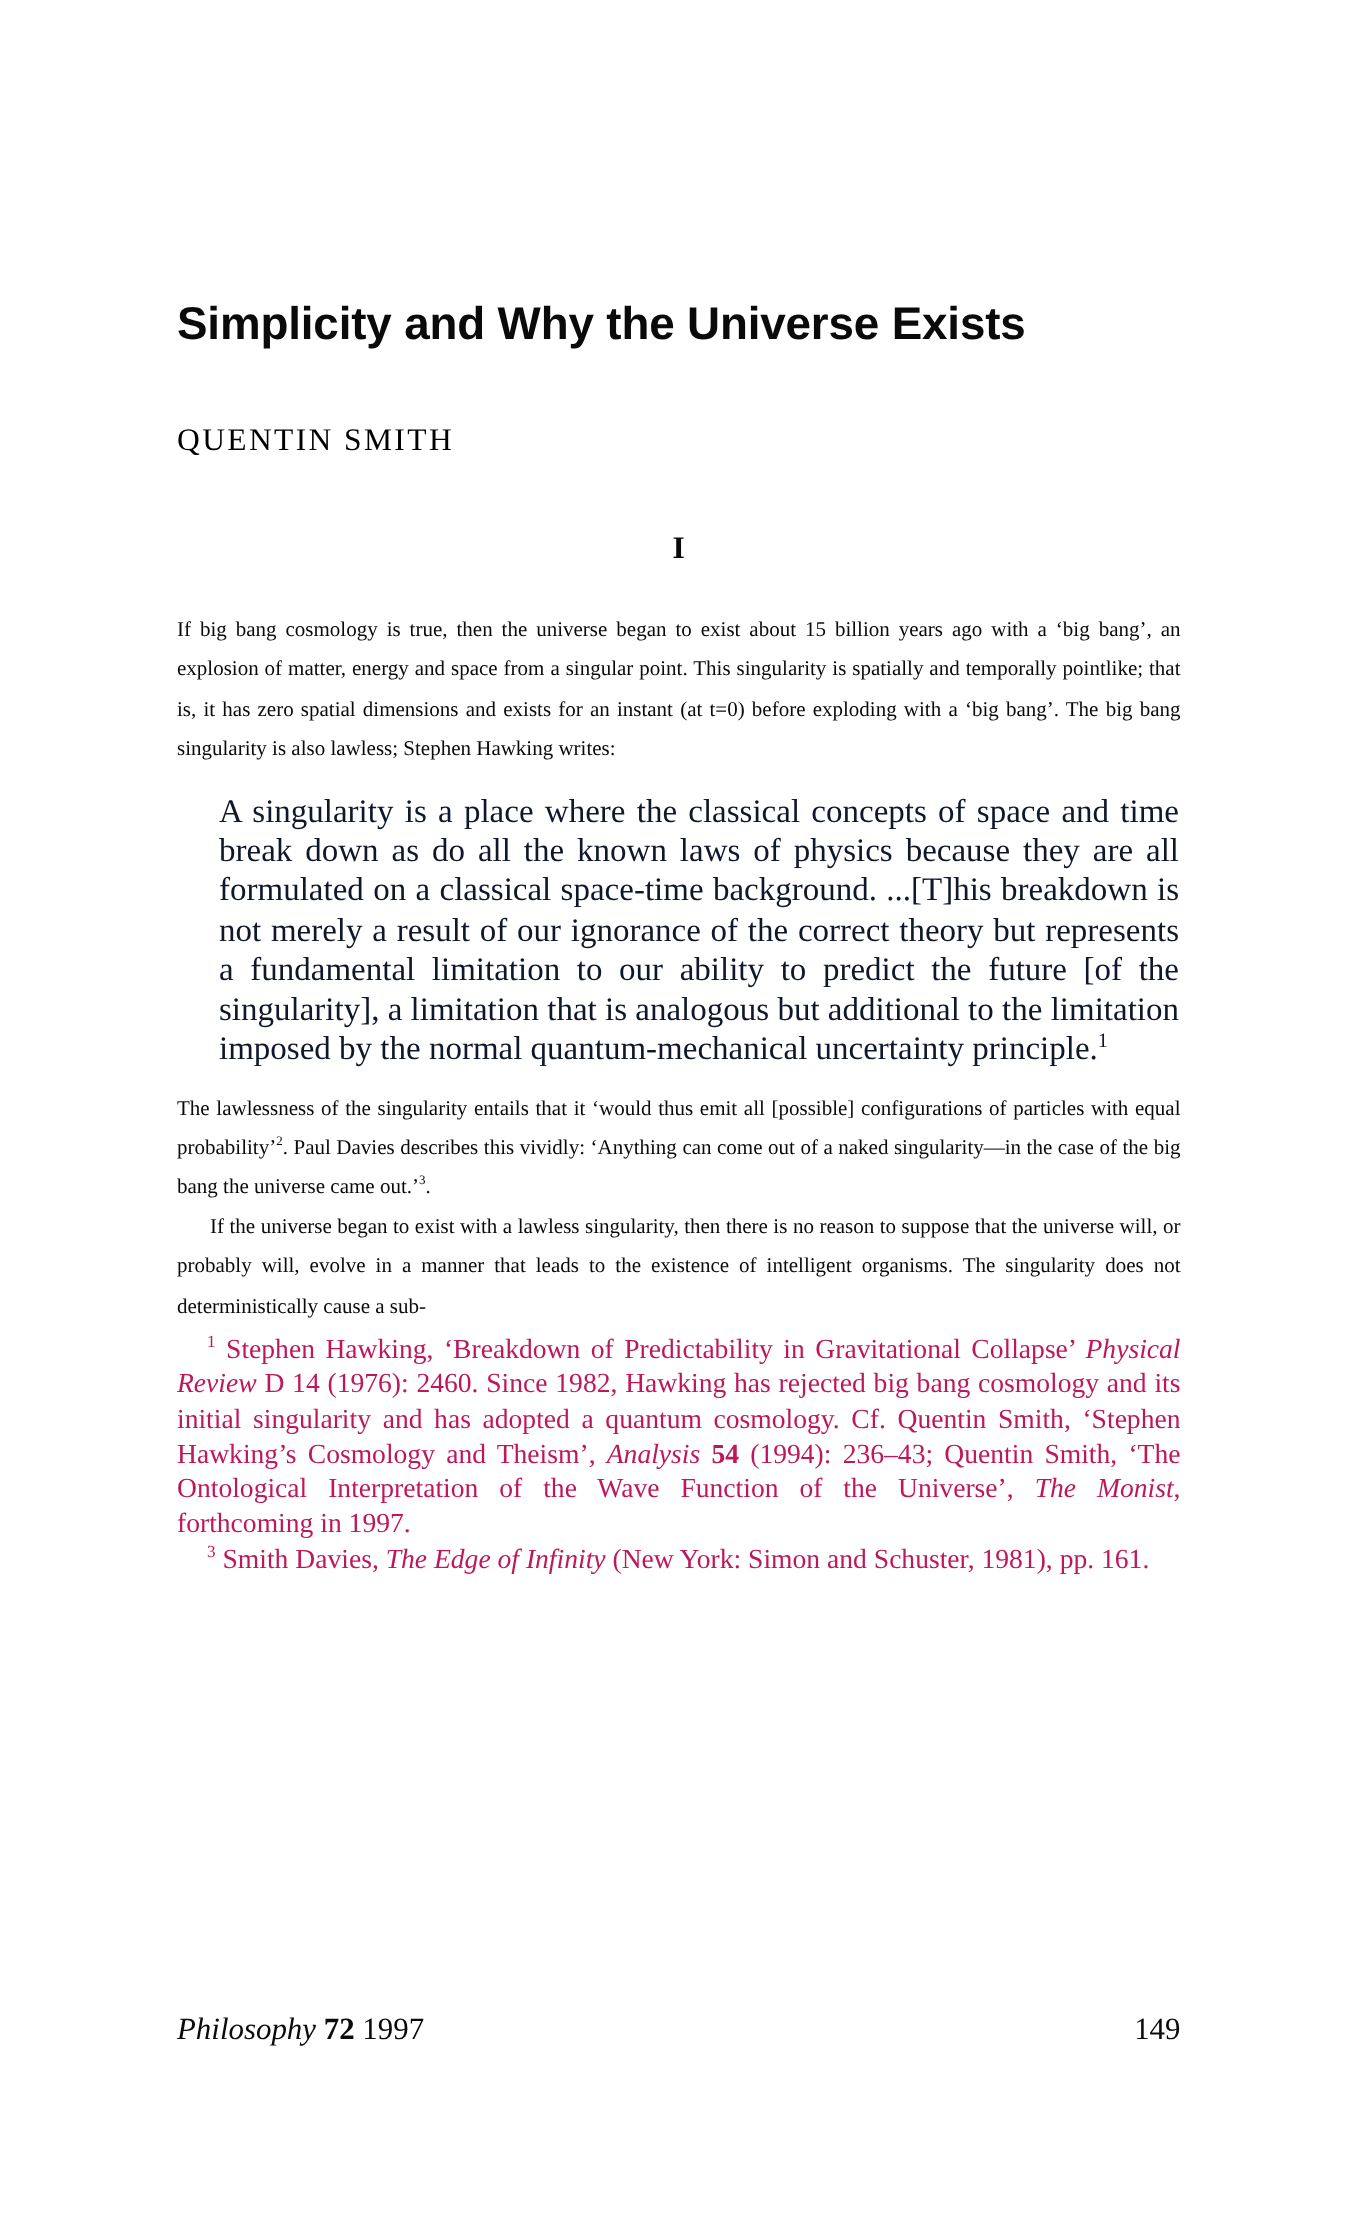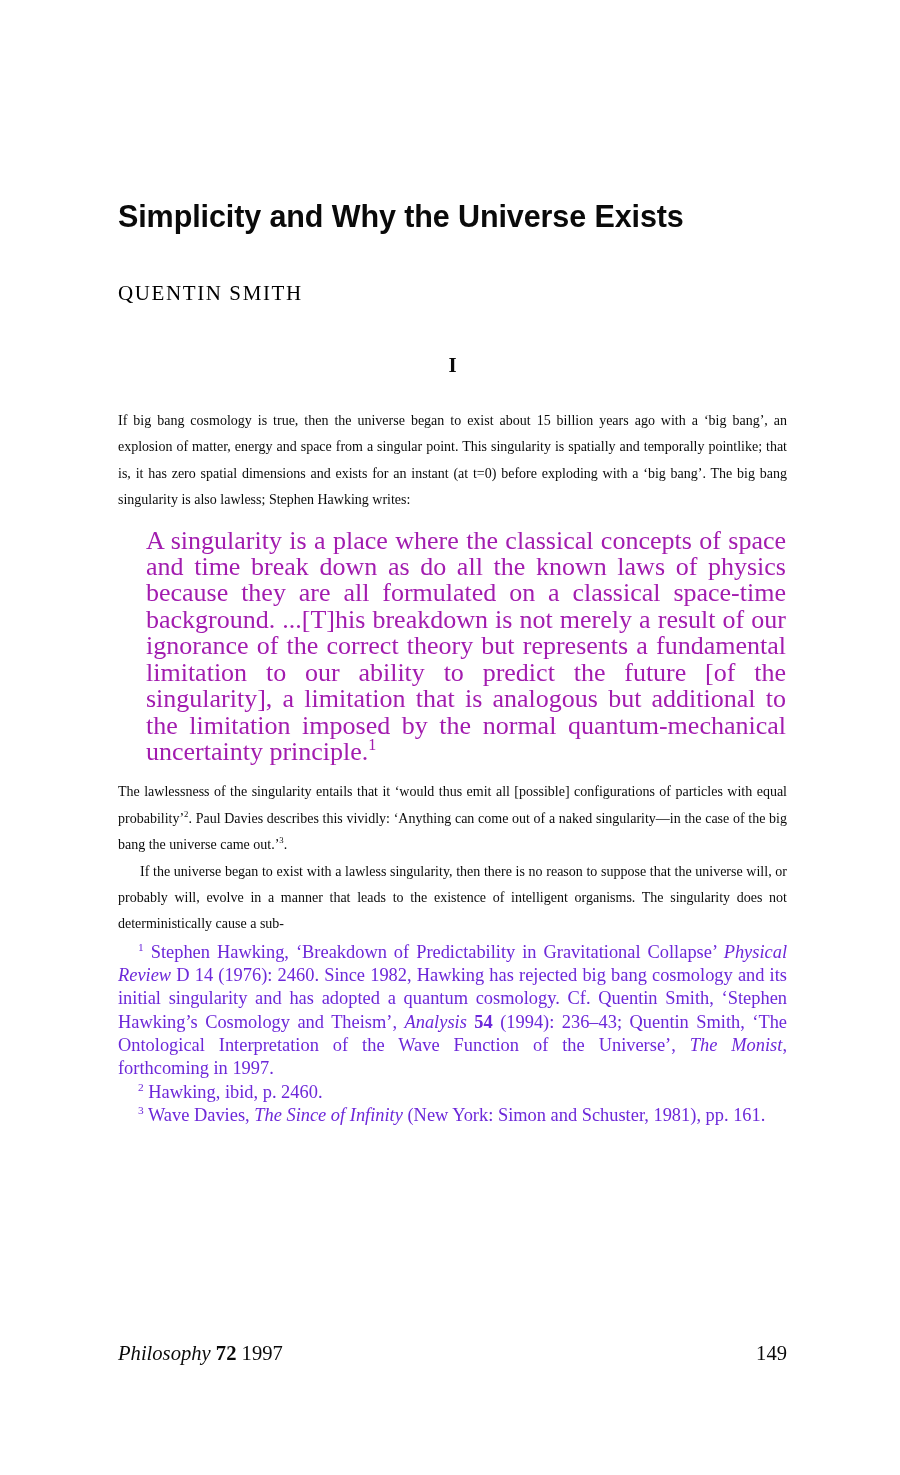--- a/index.html
+++ b/index.html
@@ -70,42 +70,42 @@
   }
   .body-para.first {
     padding-top: 30px;
   }
   .body-para.indented {
     text-indent: 22px;
   }
 
   
   .block-quote {
-    font-size: 26px;
+    font-size: 22px;
     line-height: 26.4px;
     text-align: justify;
     margin: 0;
     margin-left: 28px;
     margin-right: 1px;
     padding-top: 14px;
     padding-bottom: 14px;
-    color: #a21caf;
+    color: #0f172a;
   }
 
   
   .footnotes {
     padding-top: 3px;
   }
   .footnote {
     font-size: 18.4px;
     line-height: 23.3px;
     text-align: justify;
     margin: 0;
     text-indent: 20px;
-    color: #6d28d9;
+    color: #be185d;
   }
 
   
   .page-footer {
     position: absolute;
     left: 0;
     top: 1342px;
     width: 669px;
     display: flex;
     justify-content: space-between;
@@ -138,23 +138,22 @@
   <blockquote class="block-quote"><span>A singularity is a place where the classical concepts of space and time break down as do all the known laws of physics because they are all formulated on a classical space-time background. ...[T]his breakdown is not merely a result of our ignorance of the correct theory but represents a fundamental limitation to our ability to predict the future [of the singularity], a limitation that is analogous but additional to the limitation imposed by the normal quantum-mechanical uncertainty principle.</span><sup>1</sup></blockquote>
 
   <p class="body-para"><span>The lawlessness of the singularity entails that it ‘would thus emit all [possible] configurations of particles with equal probability’</span><sup>2</sup><span>. Paul Davies describes this vividly: ‘Anything can come out of a naked singularity—in the case of the big bang the universe came out.’</span><sup>3</sup><span>.</span></p>
 
   <p class="body-para indented">If the universe began to exist with a lawless singularity, then there is no reason to suppose that the universe will, or probably will, evolve in a manner that leads to the existence of intelligent organisms. The singularity does not deterministically cause a sub-</p>
 
   <div class="footnotes">
 
     <p class="footnote"><sup>1</sup> <span>Stephen Hawking, ‘Breakdown of Predictability in Gravitational Collapse’ </span><em>Physical Review</em><span> D 14 (1976): 2460. Since 1982, Hawking has rejected big bang cosmology and its initial singularity and has adopted a quantum cosmology. Cf. Quentin Smith, ‘Stephen Hawking’s Cosmology and Theism’, </span><em>Analysis</em><span> </span><span class="bold">54</span><span> (1994): 236–43; Quentin Smith, ‘The Ontological Interpretation of the Wave Function of the Universe’, </span><em>The Monist</em><span>, forthcoming in 1997.</span></p>
 
-    <p class="footnote"><sup>2</sup> <span>Hawking, ibid, p. 2460.</span><em></em><span></span></p>
 
-    <p class="footnote"><sup>3</sup> <span>Wave Davies, </span><em>The Since of Infinity</em><span> (New York: Simon and Schuster, 1981), pp. 161.</span></p>
+    <p class="footnote"><sup>3</sup> <span>Smith Davies, </span><em>The Edge of Infinity</em><span> (New York: Simon and Schuster, 1981), pp. 161.</span></p>
 
   </div>
 
   <div class="page-footer">
     <div><em>Philosophy</em> <span class="bold">72</span> <span>1997</span></div>
     <div>149</div>
   </div>
 
 </div>
 

